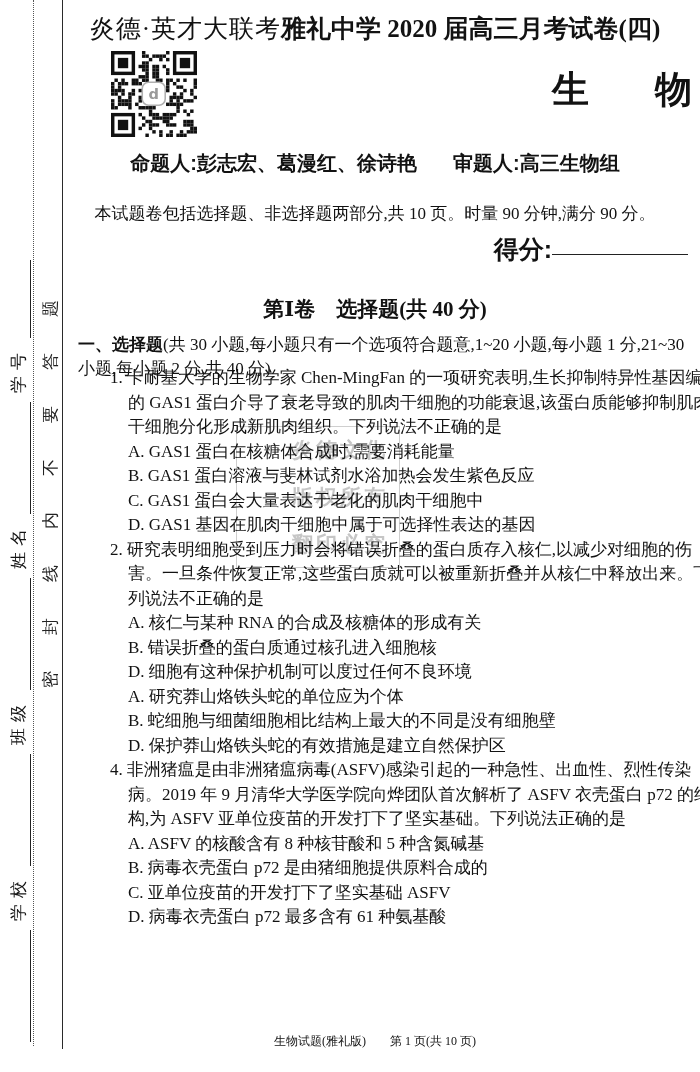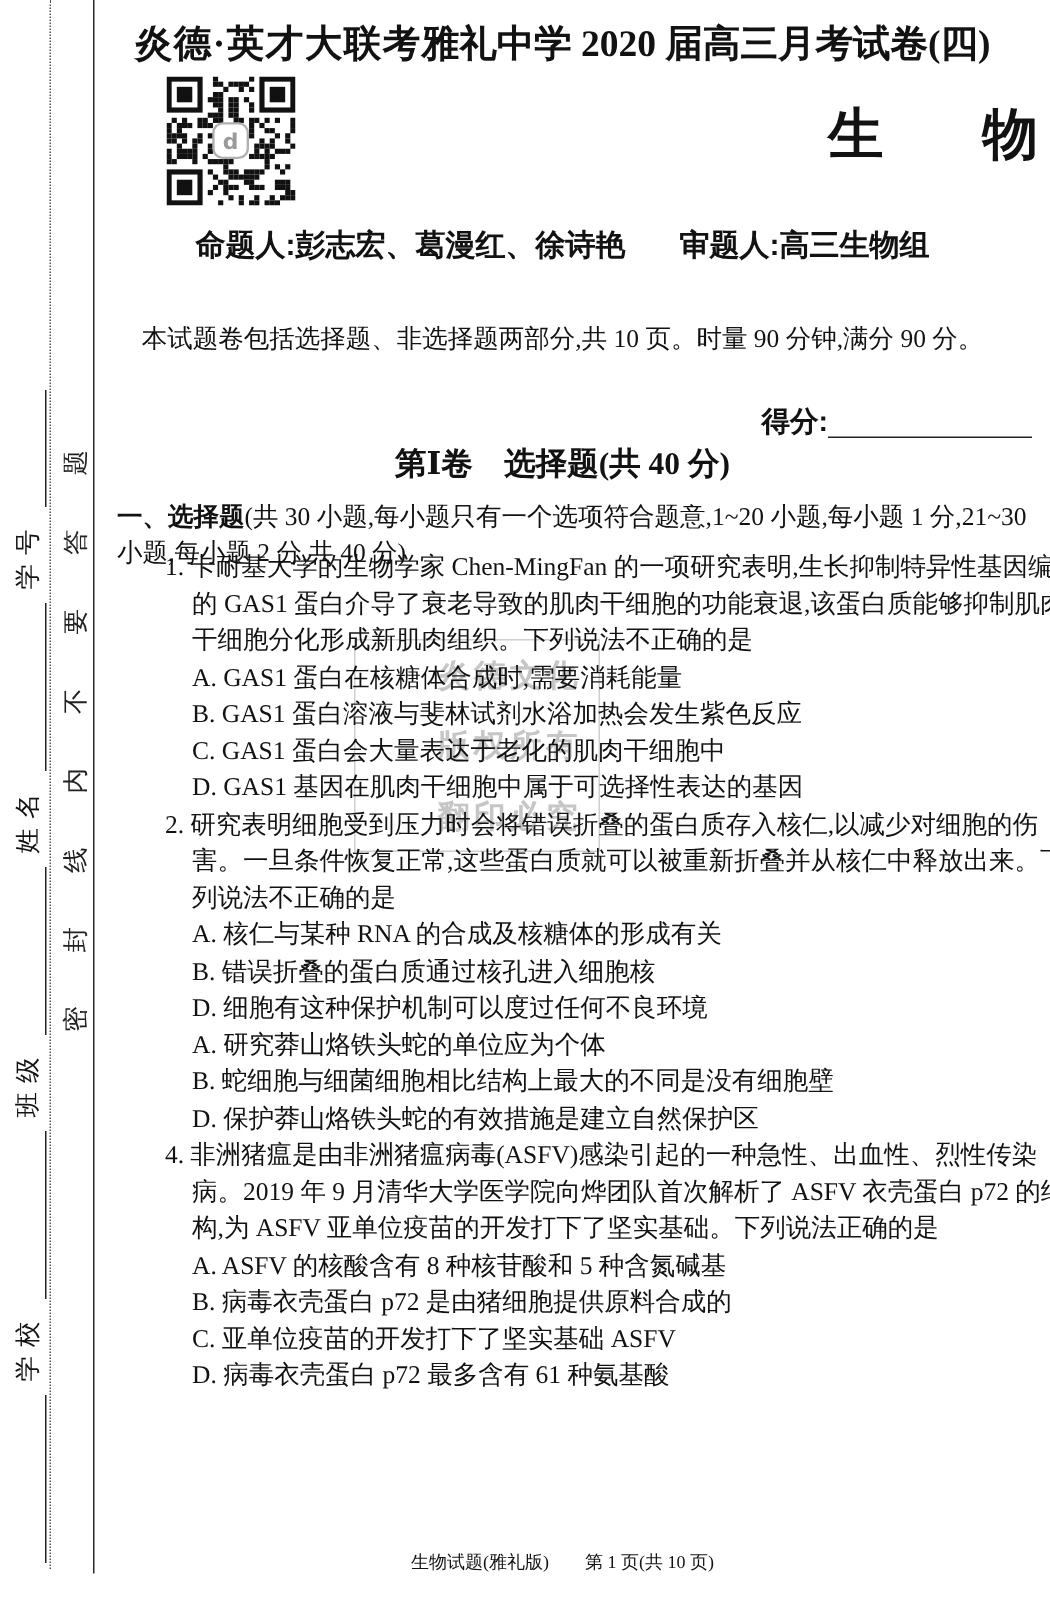--- a/index.html
+++ b/index.html
@@ -15,32 +15,32 @@
   .fields .flabel{letter-spacing:6px;line-height:24px;}
   .fields .blank{height:21px;border-bottom:1px solid #222;flex:0 0 auto;width:112px;}
   .fields .blank.short{width:78px;}
   .sealtext{position:absolute;left:39px;top:688px;width:420px;height:24px;
             transform:rotate(-90deg);transform-origin:0 0;
             font-size:17px;letter-spacing:36px;white-space:nowrap;color:#222;}
 
   
   .title{position:absolute;left:58px;top:12px;width:634px;text-align:center;
          font-size:25px;white-space:nowrap;z-index:2;}
-  .title .brand{font-weight:700;letter-spacing:1px;}
+  .title .brand{font-weight:400;letter-spacing:1px;}
   .title .rest{font-weight:700;}
   .qr{position:absolute;left:111px;top:51px;width:86px;height:86px;background:#fff;z-index:2;}
   .subject-wrap{position:absolute;left:58px;top:65px;width:634px;text-align:right;z-index:2;}
   .subject{display:inline-block;font-size:37px;font-weight:700;letter-spacing:66px;margin-right:-66px;
            font-family:"Liberation Sans","DejaVu Sans",sans-serif;}
   .people{position:absolute;left:58px;top:150px;width:634px;text-align:center;z-index:2;
           font-size:20px;font-weight:700;font-family:"Liberation Sans","DejaVu Sans",sans-serif;white-space:nowrap;}
   .people span{display:inline-block;margin:0 18px;}
-  .note{position:absolute;left:58px;top:197px;width:634px;text-align:center;font-size:17px;z-index:2;white-space:nowrap;}
-  .score{position:absolute;right:12px;top:233px;display:flex;align-items:center;z-index:2;
-         font-size:19px;font-weight:700;font-family:"Liberation Sans","DejaVu Sans",sans-serif;margin-top:35px;}
+  .note{position:absolute;left:58px;top:185px;width:634px;text-align:center;font-size:17px;z-index:2;white-space:nowrap;}
+  .score{position:absolute;right:12px;top:233px;display:flex;align-items:flex-start;z-index:2;
+         font-size:25px;font-weight:700;font-family:"Liberation Sans","DejaVu Sans",sans-serif;}
   .score-line{display:inline-block;width:136px;height:21px;border-bottom:1.5px solid #222;}
 
   
   .section-heading{position:absolute;left:58px;top:278px;width:634px;text-align:center;
                    font-size:21px;font-weight:700;z-index:2;}
   .intro{position:absolute;left:78px;top:316px;width:612px;font-size:17px;line-height:24px;z-index:2;}
   .intro .ib{font-weight:700;}
   .questions{position:absolute;left:78px;top:366px;width:612px;font-size:17px;line-height:24.5px;z-index:2;margin-left:32px;}
   .q .stem{padding-left:18px;text-indent:-18px;}
   .q .qnum{margin-right:4px;}

